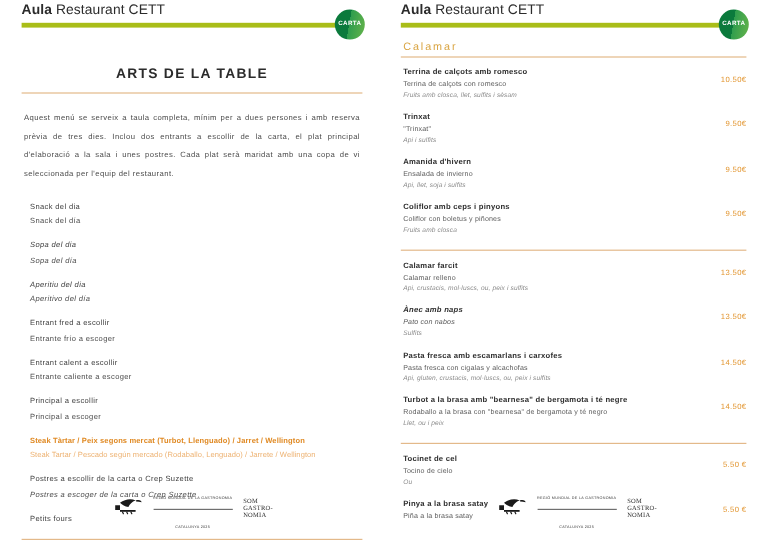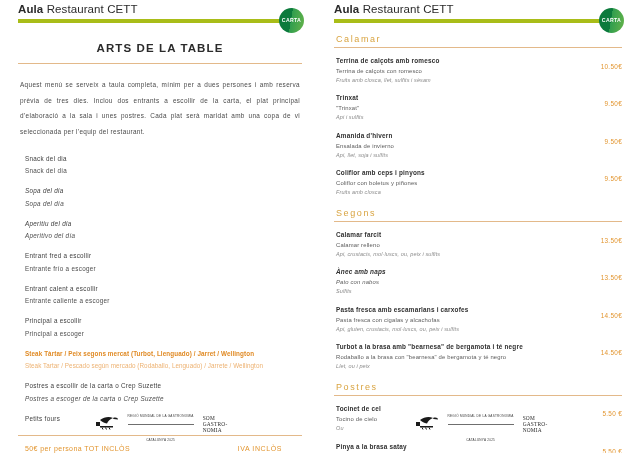--- a/index.html
+++ b/index.html
@@ -70,21 +70,21 @@
     line-height: 1;
   }
 
   
   .arts-title {
     text-align: center;
     font-size: 11.5px;
     font-weight: bold;
     letter-spacing: 1.1px;
     color: #2b2b2b;
-    margin-top: 19px;
+    margin-top: 33px;
   }
   .arts-rule {
     height: 1px;
     background: #e3b98a;
     margin-top: 9px;
   }
   .intro {
     margin-top: 13px;
     font-size: 6.4px;
     line-height: 2.45;
@@ -393,21 +393,20 @@
         <div class="dish-text">
           <div class="dish-name">Coliflor amb ceps i pinyons</div>
           <div class="dish-es">Coliflor con boletus y piñones</div>
           <div class="dish-aller">Fruits amb closca</div>
         </div>
         <div class="dish-price two-line">9.50€</div>
       </div>
     </div>
 
     <div class="section">
-      <div class="section-head">Segons</div>
       <div class="section-rule"></div>
 
       <div class="dish">
         <div class="dish-text">
           <div class="dish-name">Calamar farcit</div>
           <div class="dish-es">Calamar relleno</div>
           <div class="dish-aller">Api, crustacis, mol·luscs, ou, peix i sulfits</div>
         </div>
         <div class="dish-price two-line">13.50€</div>
       </div>
@@ -434,21 +433,20 @@
         <div class="dish-text">
           <div class="dish-name">Turbot a la brasa amb "bearnesa" de bergamota i té negre</div>
           <div class="dish-es">Rodaballo a la brasa con "bearnesa" de bergamota y té negro</div>
           <div class="dish-aller">Llet, ou i peix</div>
         </div>
         <div class="dish-price two-line">14.50€</div>
       </div>
     </div>
 
     <div class="section">
-      <div class="section-head">Postres</div>
       <div class="section-rule"></div>
 
       <div class="dish">
         <div class="dish-text">
           <div class="dish-name">Tocinet de cel</div>
           <div class="dish-es">Tocino de cielo</div>
           <div class="dish-aller">Ou</div>
         </div>
         <div class="dish-price">5.50 €</div>
       </div>

